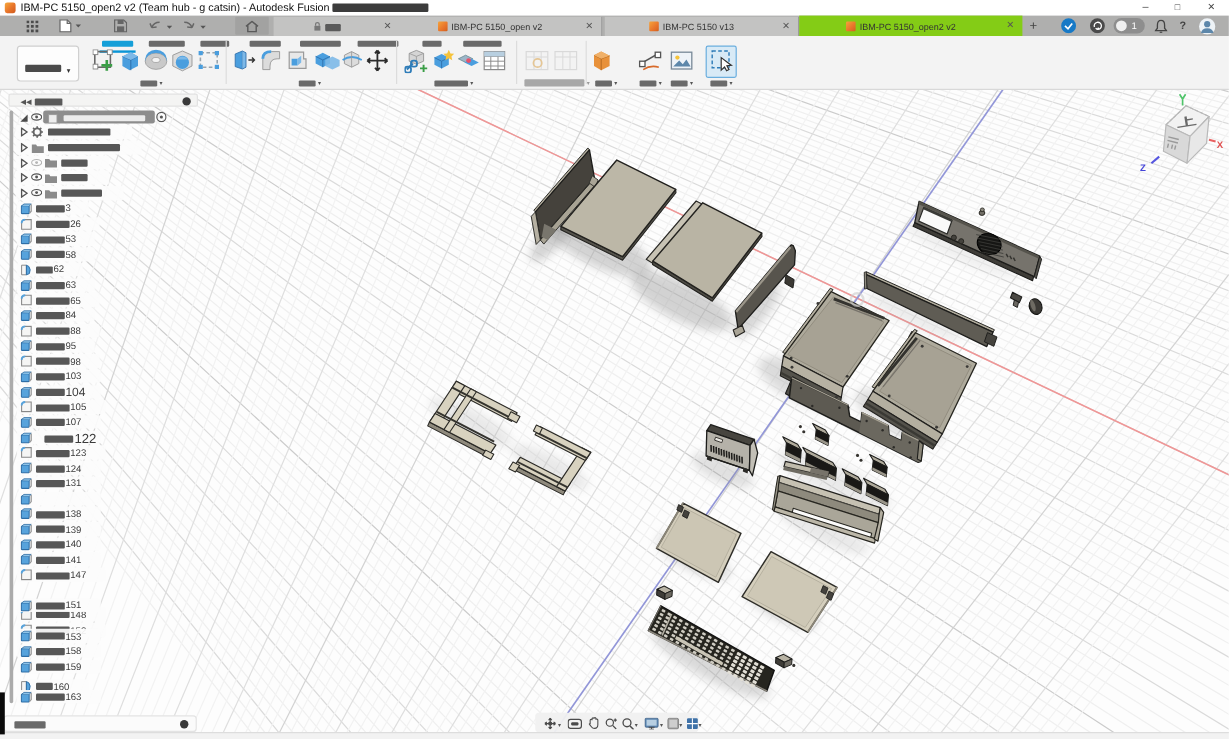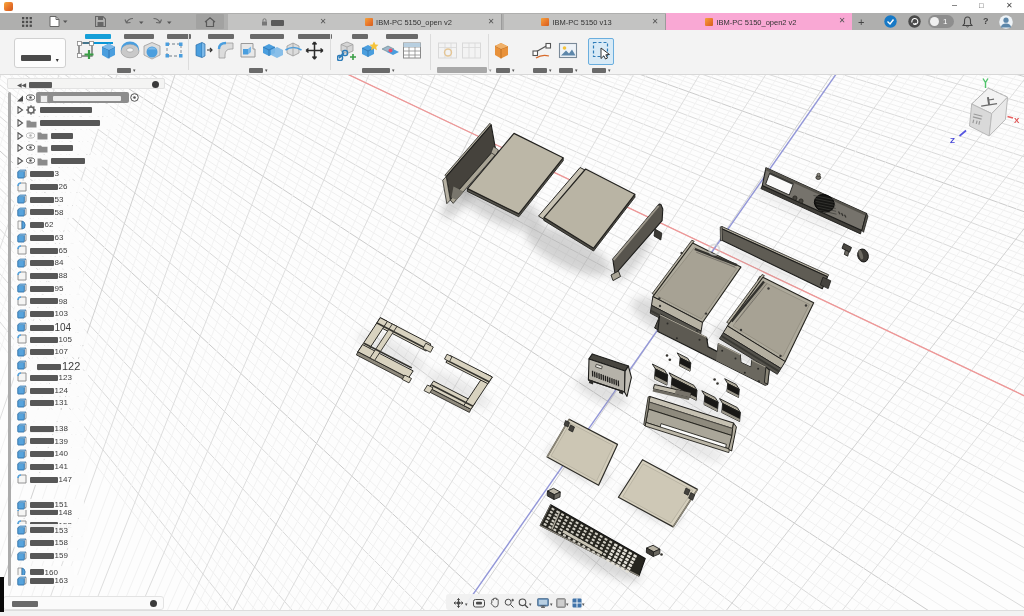--- a/index.html
+++ b/index.html
@@ -595,20 +595,21 @@
 <path d="M985.5,88 L985.5,82.5 M985.5,82.5 L983,78.5 M985.5,82.5 L988,78.5" stroke="#4fc46a" stroke-width="1.4" fill="none"></path>
 <path d="M1007.5,116.5 L1013,118" stroke="#e86060" stroke-width="1.7"></path>
 <text x="1014" y="123" fill="#e05252" font-size="8" font-weight="bold">X</text>
 <path d="M966,130.5 L959.5,136" stroke="#5555e0" stroke-width="1.7"></path>
 <text x="950" y="142.5" fill="#4444d8" font-size="8" font-weight="bold">Z</text>
 </svg>
 </div>
 
 <div id="title">
   <span class="abs" style="left:4px;top:2px;width:9px;height:9px;background:linear-gradient(135deg,#f6a93c,#e8742a 55%,#cf5a1d);border-radius:2px"></span>
+  <span class="txt">IBM-PC 5150_open2 v2 (Team hub - g catsin) - Autodesk Fusion <i class="jb" style="width:80px;height:7.5px;background:#3c3c3c;"></i></span>
   <span class="wc" style="left:952px;top:0px">–</span>
   <span class="wc" style="left:979px;top:1px;font-size:7.5px">□</span>
   <span class="wc" style="left:1006px;top:1px;font-size:8px">✕</span>
 </div>
 
 <div id="tabbar">
   <svg class="abs" style="left:22px;top:3.5px" width="11" height="11">
       <g fill="#4c4c4c">
         <rect x="0" y="0" width="2.3" height="2.3"></rect>
         <rect x="3.8" y="0" width="2.3" height="2.3"></rect>
@@ -651,21 +652,21 @@
       <span class="cx">✕</span>
     </div>
   <div class="tab" style="left:332px;width:170px">
       <span class="lbl"><span class="cube"></span>IBM-PC 5150_open v2</span>
       <span class="cx">✕</span>
     </div>
   <div class="tab" style="left:504px;width:162px">
       <span class="lbl"><span class="cube"></span>IBM-PC 5150 v13</span>
       <span class="cx">✕</span>
     </div>
-  <div class="tab" style="left:666px;width:186px;background:#f9a8d4;border:none;top:0;height:17px">
+  <div class="tab" style="left:666px;width:186px;background:#84cc16;border:none;top:0;height:17px">
       <span class="lbl"><span class="cube"></span>IBM-PC 5150_open2 v2</span>
       <span class="cx">✕</span>
     </div>
   <span class="abs" style="left:858px;top:3px;font-size:11px;color:#444">+</span>
   <svg class="abs" style="left:884px;top:2px" width="13" height="13">
       <circle cx="6.5" cy="6.5" r="6.2" fill="#1779c6"></circle>
       <path d="M3.5,6.5 L6,9 L9.5,4.5" fill="none" stroke="#fff" stroke-width="1.4"></path>
     </svg>
   <svg class="abs" style="left:908px;top:2px" width="13" height="13">
       <circle cx="6.5" cy="6.5" r="6.2" fill="#4a4a4a"></circle>

